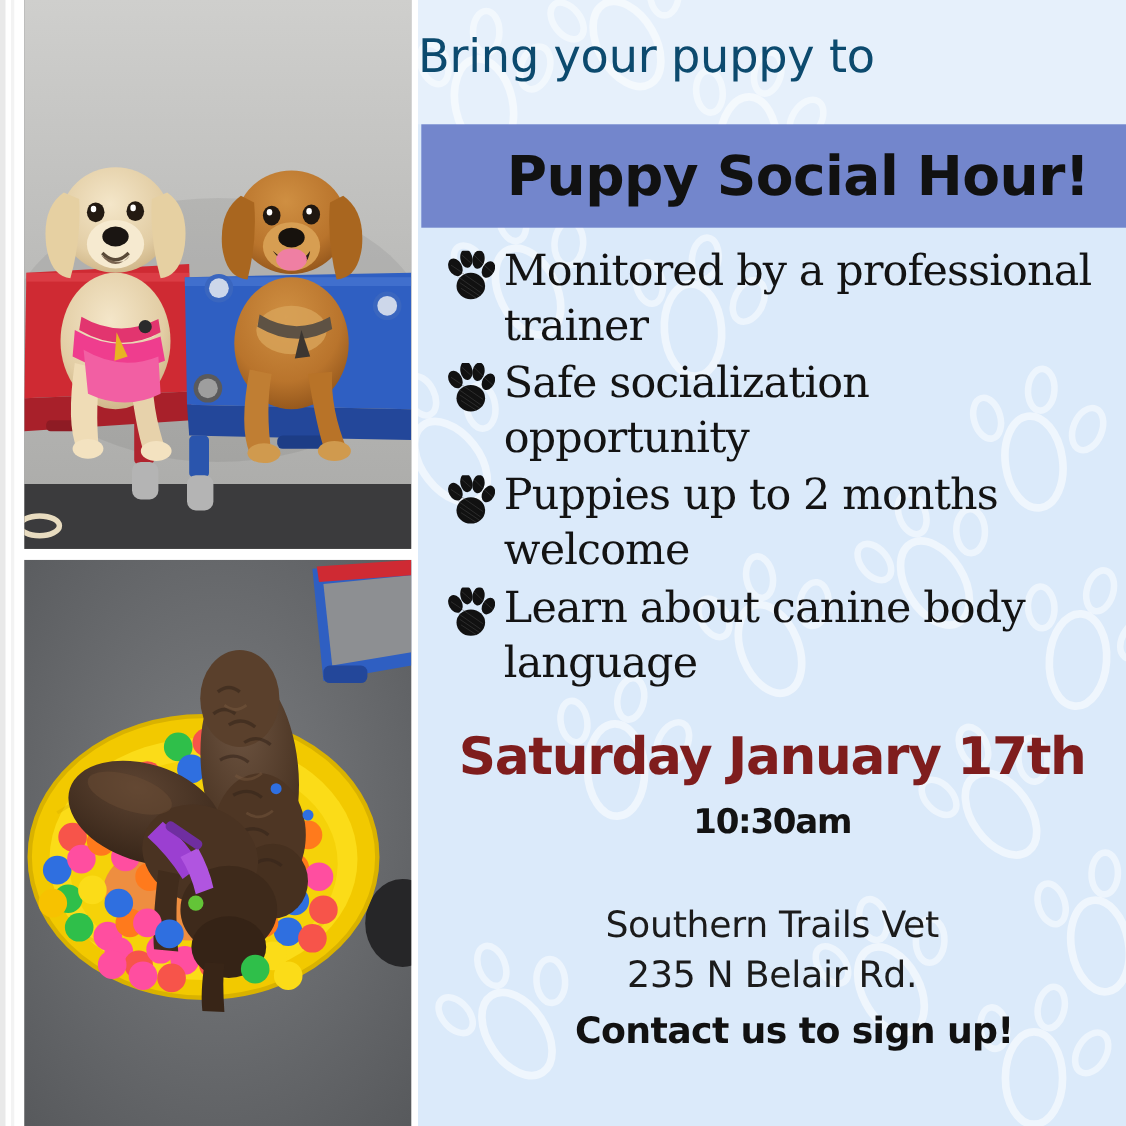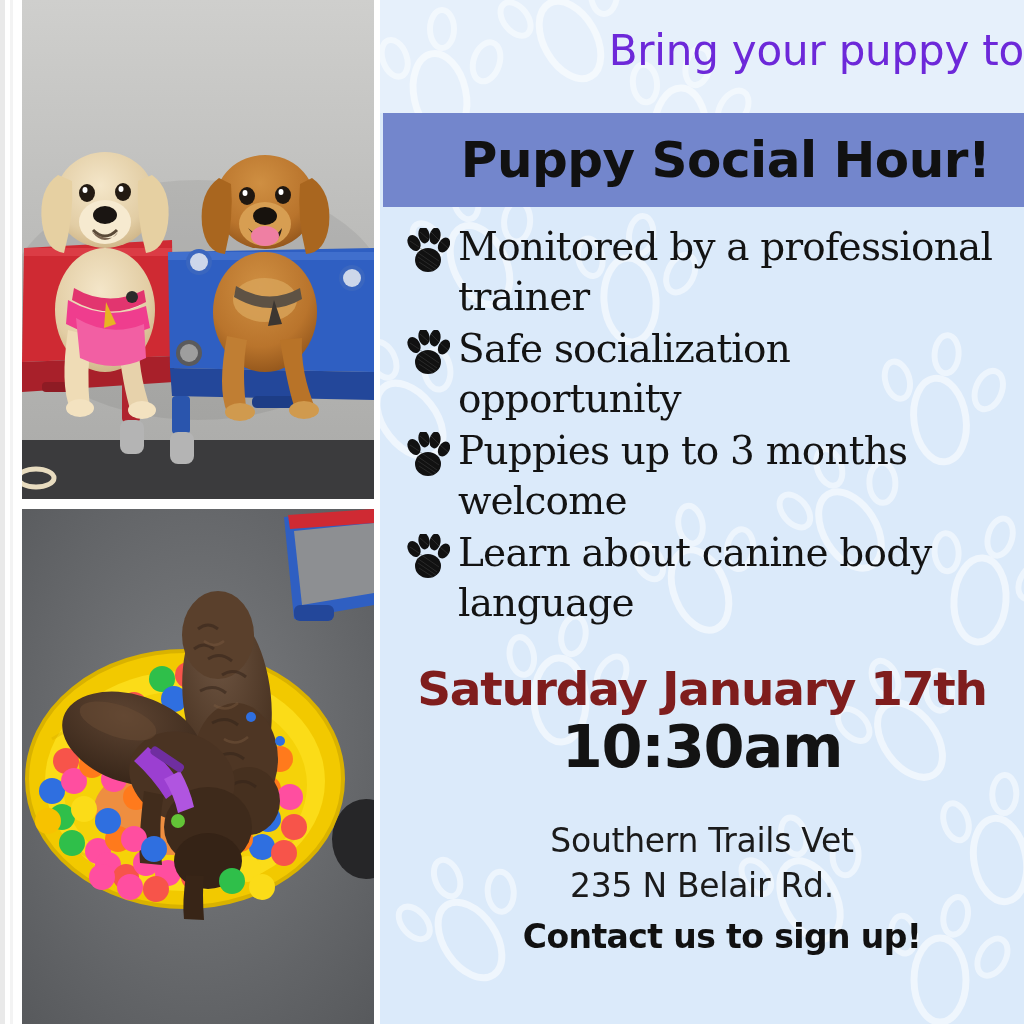--- a/index.html
+++ b/index.html
@@ -48,22 +48,22 @@
   #photo-bottom{top:509px;height:515px;}
   .photo svg{display:block;width:100%;height:100%;}
 
   
   #content{
     position:absolute;left:380px;top:0;width:644px;height:1024px;
   }
 
   #pre-title{
     position:absolute;left:0;top:26px;width:644px;
-    text-align:right;
-    font-size:42px;font-weight:400;color:#6d28d9;
+    text-align:left;
+    font-size:42px;font-weight:400;color:#0c4a6e;
     letter-spacing:-0.2px;
     font-family:"DejaVu Sans", sans-serif;
   }
 
   #title-band{
     position:absolute;left:3px;top:113px;width:641px;height:94px;
     background:#7386cc;
   }
   #main-title{
     position:absolute;left:3px;top:113px;width:641px;height:94px;
@@ -99,21 +99,21 @@
   
   #date-block{
     position:absolute;left:0;top:660px;width:644px;text-align:center;
     z-index:4;
   }
   #date-line{
     font-size:47px;font-weight:bold;color:#7f1d1d;line-height:58px;
     font-family:"DejaVu Sans", sans-serif;letter-spacing:-1.2px;
   }
   #time-line{
-    font-size:59px;font-weight:bold;color:#131313;line-height:58px;
+    font-size:31px;font-weight:bold;color:#131313;line-height:58px;
     font-family:"DejaVu Sans", sans-serif;letter-spacing:-1.2px;text-align:center;
   }
 
   
   #venue-block{
     position:absolute;left:0;top:802px;width:644px;text-align:center;
     z-index:4;
     margin-top:16px;
   }
   .venue-line{
@@ -493,21 +493,21 @@
                 <path d="M12 29 L30 41"></path>
                 <path d="M13 34 L27 43"></path>
               <path d="M14 20 L33 33"></path>
                 <path d="M4 13 L13 19"></path>
                 <path d="M14 4 L22 11"></path>
               <path d="M25 4 L33 12"></path>
                 <path d="M34 13 L42 20"></path>
             </g>
           </svg>
         </span>
-        <span class="bullet-text">Puppies up to 3 months welcome</span>
+        <span class="bullet-text">Puppies up to 2 months welcome</span>
       </div>
 
       <div class="bullet">
         <span class="paw-wrap">
           <svg viewBox="0 0 44 46" xmlns="http://www.w3.org/2000/svg">
             <g fill="#111111">
               <ellipse cx="8" cy="15" rx="6" ry="8.5" transform="rotate(-28 8 15)"></ellipse>
               <ellipse cx="18" cy="7" rx="5.5" ry="8.5" transform="rotate(-10 18 7)"></ellipse>
               <ellipse cx="29" cy="8" rx="5.5" ry="8.5" transform="rotate(10 29 8)"></ellipse>
               <ellipse cx="38" cy="17" rx="5.5" ry="8" transform="rotate(28 38 17)"></ellipse>

